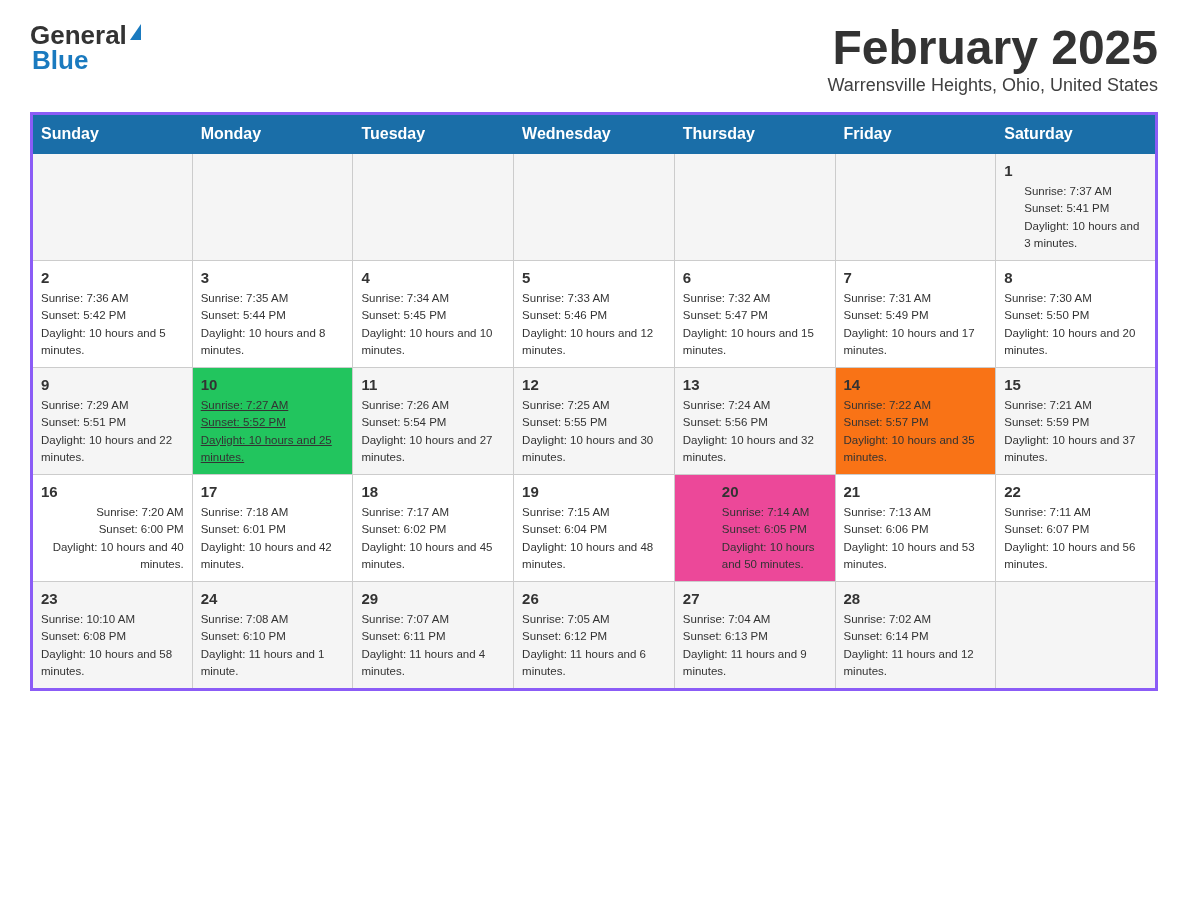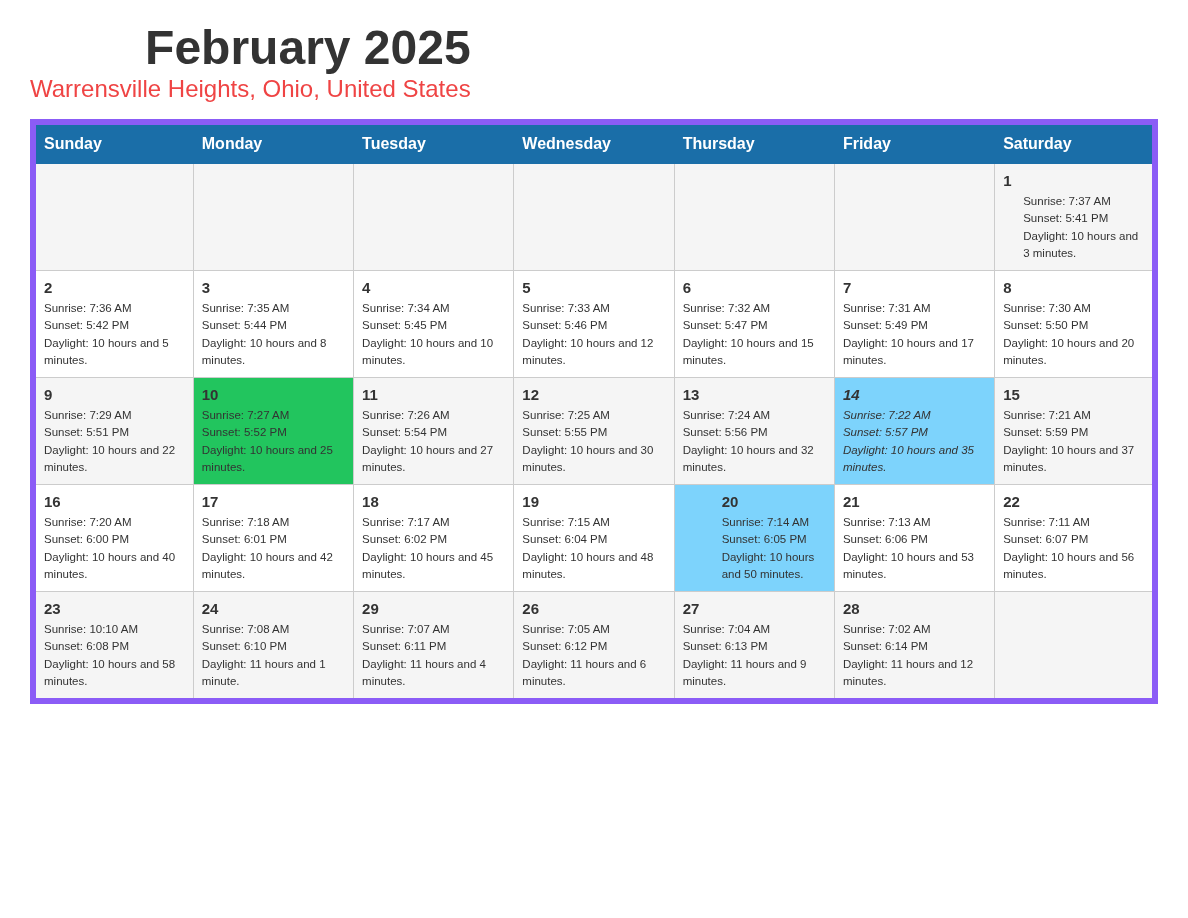--- a/index.html
+++ b/index.html
@@ -24,28 +24,28 @@
     }
     .title-area {
       text-align: right;
     }
     .month-title {
       font-size: 48px;
       font-weight: bold;
       color: #333;
     }
     .location-title {
-      font-size: 24px;
-      color: #ef4444;
+      font-size: 18px;
+      color: #404040;
       text-align: center;
     }
     .calendar {
       width: 100%;
       border-collapse: collapse;
-      border: 6px solid #8b5cf6;
+      border: 3px solid #8b5cf6;
     }
     .calendar th {
       background-color: #1a6ea8;
       color: #fff;
       padding: 10px 8px;
       text-align: left;
       font-size: 16px;
       font-weight: bold;
       border: 1px solid #1a6ea8;
     }
@@ -75,20 +75,27 @@
       line-height: 1.5;
     }
     .empty-cell {
       background-color: #f5f5f5;
     }
   </style>
 </head>
 <body>
 
 <div class="header">
+  <div class="logo-area">
+    <div style="display:flex;align-items:center;">
+      <span style="font-size:26px;font-weight:bold;color:#333;">General</span>
+      <span style="display:inline-block;width:0;height:0;border-left:11px solid transparent;border-right:0px solid transparent;border-bottom:16px solid #1a7abf;margin-left:3px;margin-top:-8px;"></span>
+    </div>
+    <span style="font-size:26px;font-weight:bold;color:#1a7abf;margin-top:-6px;margin-left:2px;">Blue</span>
+  </div>
   <div class="title-area">
     <div class="month-title">February 2025</div>
     <div class="location-title">Warrensville Heights, Ohio, United States</div>
   </div>
 </div>
 
 <table class="calendar">
   <thead>
     <tr>
     <th>Sunday</th>
@@ -161,21 +168,21 @@
       </tr>
       <tr>
         <td style="background-color: rgb(245, 245, 245);">
           <span class="day-number">9</span>
           <div class="day-info" style="white-space: pre-line;">Sunrise: 7:29 AM
 Sunset: 5:51 PM
 Daylight: 10 hours and 22 minutes.</div>
         </td>
         <td style="background-color: #22c55e;">
           <span class="day-number">10</span>
-          <div class="day-info" style="white-space: pre-line;">Sunrise: 7:27 AM
+          <div class="day-info" style="white-space: pre-line; text-decoration: underline;">Sunrise: 7:27 AM
 Sunset: 5:52 PM
 Daylight: 10 hours and 25 minutes.</div>
         </td>
         <td style="background-color: rgb(245, 245, 245);">
           <span class="day-number">11</span>
           <div class="day-info" style="white-space: pre-line;">Sunrise: 7:26 AM
 Sunset: 5:54 PM
 Daylight: 10 hours and 27 minutes.</div>
         </td>
         <td style="background-color: rgb(245, 245, 245);">
@@ -183,37 +190,37 @@
           <div class="day-info" style="white-space: pre-line;">Sunrise: 7:25 AM
 Sunset: 5:55 PM
 Daylight: 10 hours and 30 minutes.</div>
         </td>
         <td style="background-color: rgb(245, 245, 245);">
           <span class="day-number">13</span>
           <div class="day-info" style="white-space: pre-line;">Sunrise: 7:24 AM
 Sunset: 5:56 PM
 Daylight: 10 hours and 32 minutes.</div>
         </td>
-        <td style="background-color: #7dd3fc; font-style: italic;">
+        <td style="background-color: #f97316;">
           <span class="day-number">14</span>
           <div class="day-info" style="white-space: pre-line;">Sunrise: 7:22 AM
 Sunset: 5:57 PM
 Daylight: 10 hours and 35 minutes.</div>
         </td>
         <td style="background-color: rgb(245, 245, 245);">
           <span class="day-number">15</span>
           <div class="day-info" style="white-space: pre-line;">Sunrise: 7:21 AM
 Sunset: 5:59 PM
 Daylight: 10 hours and 37 minutes.</div>
         </td>
       </tr>
       <tr>
         <td style="background-color: rgb(255, 255, 255);">
           <span class="day-number">16</span>
-          <div class="day-info" style="white-space: pre-line;">Sunrise: 7:20 AM
+          <div class="day-info" style="white-space: pre-line; text-align: right;">Sunrise: 7:20 AM
 Sunset: 6:00 PM
 Daylight: 10 hours and 40 minutes.</div>
         </td>
         <td style="background-color: rgb(255, 255, 255);">
           <span class="day-number">17</span>
           <div class="day-info" style="white-space: pre-line;">Sunrise: 7:18 AM
 Sunset: 6:01 PM
 Daylight: 10 hours and 42 minutes.</div>
         </td>
         <td style="background-color: rgb(255, 255, 255);">
@@ -221,21 +228,21 @@
           <div class="day-info" style="white-space: pre-line;">Sunrise: 7:17 AM
 Sunset: 6:02 PM
 Daylight: 10 hours and 45 minutes.</div>
         </td>
         <td style="background-color: rgb(255, 255, 255);">
           <span class="day-number">19</span>
           <div class="day-info" style="white-space: pre-line;">Sunrise: 7:15 AM
 Sunset: 6:04 PM
 Daylight: 10 hours and 48 minutes.</div>
         </td>
-        <td style="background-color: #7dd3fc; padding-left: 47px;">
+        <td style="background-color: #ec4899; padding-left: 47px;">
           <span class="day-number">20</span>
           <div class="day-info" style="white-space: pre-line;">Sunrise: 7:14 AM
 Sunset: 6:05 PM
 Daylight: 10 hours and 50 minutes.</div>
         </td>
         <td style="background-color: rgb(255, 255, 255);">
           <span class="day-number">21</span>
           <div class="day-info" style="white-space: pre-line;">Sunrise: 7:13 AM
 Sunset: 6:06 PM
 Daylight: 10 hours and 53 minutes.</div>

